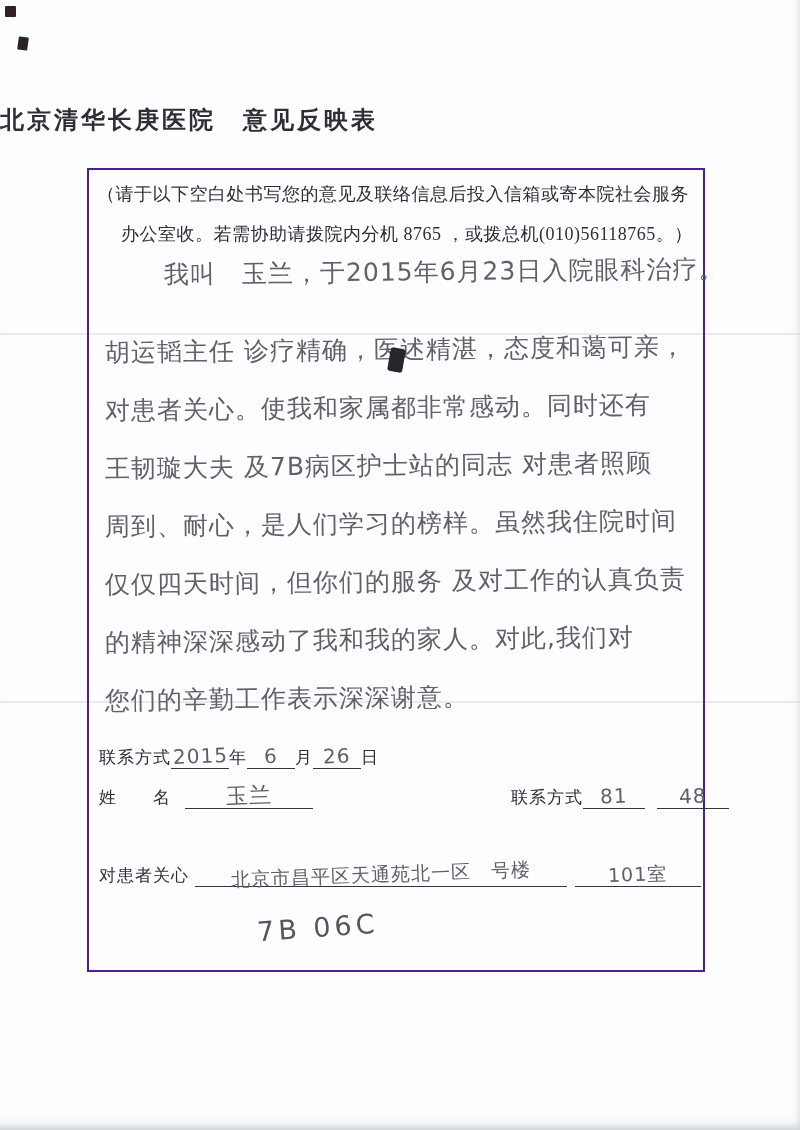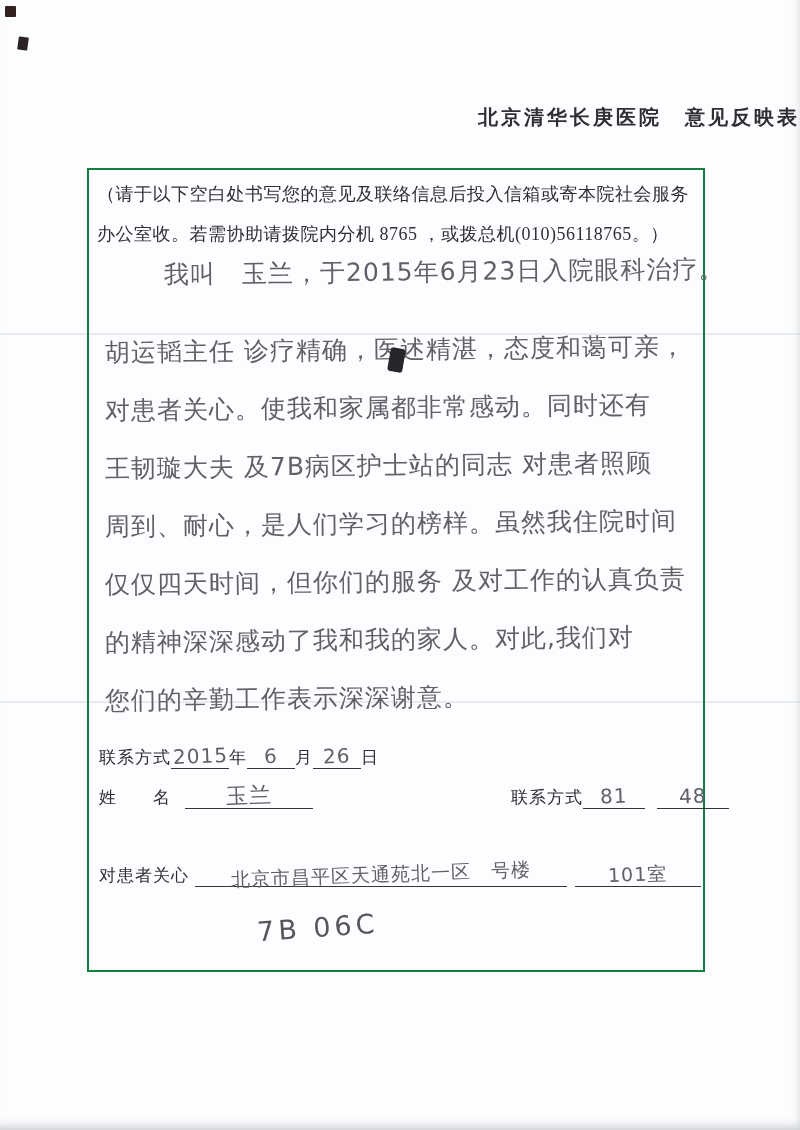--- a/index.html
+++ b/index.html
@@ -9,33 +9,33 @@
     font-family:"Liberation Serif",serif;color:#2e2f36;
     box-shadow:inset -4px -8px 10px -5px rgba(150,156,162,0.5);
   }
   .scan-mark{position:absolute;background:#33211f;border-radius:1px;}
   .scan-mark.m1{left:5px;top:6px;width:11px;height:11px;}
   .scan-mark.m2{left:18px;top:37px;width:10px;height:13px;transform:rotate(8deg);background:#2b2226;}
   .crease{position:absolute;left:0;width:100%;height:2px;background:rgba(190,197,204,0.30);}
   .crease.c1{top:333px;}
   .crease.c2{top:701px;}
   .title{
-    position:absolute;top:104px;left:0;width:100%;text-align:right;
-    font-size:20px;font-weight:bold;letter-spacing:3px;
+    position:absolute;top:104px;left:0;width:100%;text-align:left;
+    font-size:24px;font-weight:bold;letter-spacing:3px;
   }
   .box{
     position:absolute;left:87px;top:168px;width:614px;height:800px;
-    border:2px solid #15803d;background:transparent;
+    border:2px solid #4c1d95;background:transparent;
   }
   .instr{
     position:absolute;left:8px;width:600px;
     font-size:18px;line-height:40px;letter-spacing:0.5px;white-space:nowrap;
   }
   .instr.l1{top:4px;}
-  .instr.l2{top:44px;}
+  .instr.l2{top:44px;margin-left:24px;}
   .hand{font-family:"DejaVu Sans",sans-serif;color:#60606a;}
   .hand-line{
     position:absolute;left:16px;width:592px;font-size:25px;letter-spacing:1px;
     white-space:nowrap;transform:rotate(-0.6deg);transform-origin:left center;
   }
   .hand-line.first{left:75px;}
   .ink-blot{
     position:absolute;left:300px;top:178px;width:15px;height:24px;
     background:#26262c;border-radius:3px;transform:rotate(10deg);
   }

